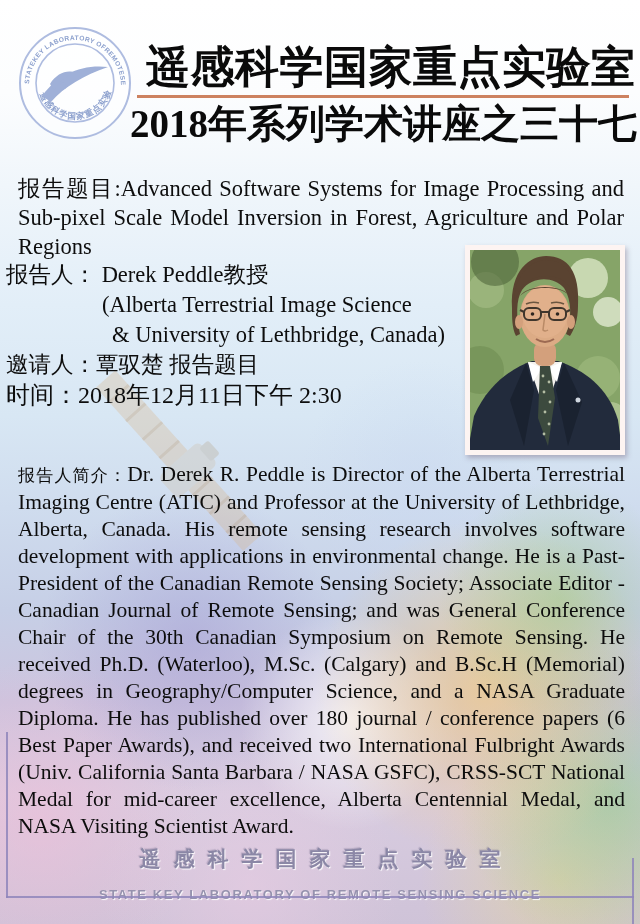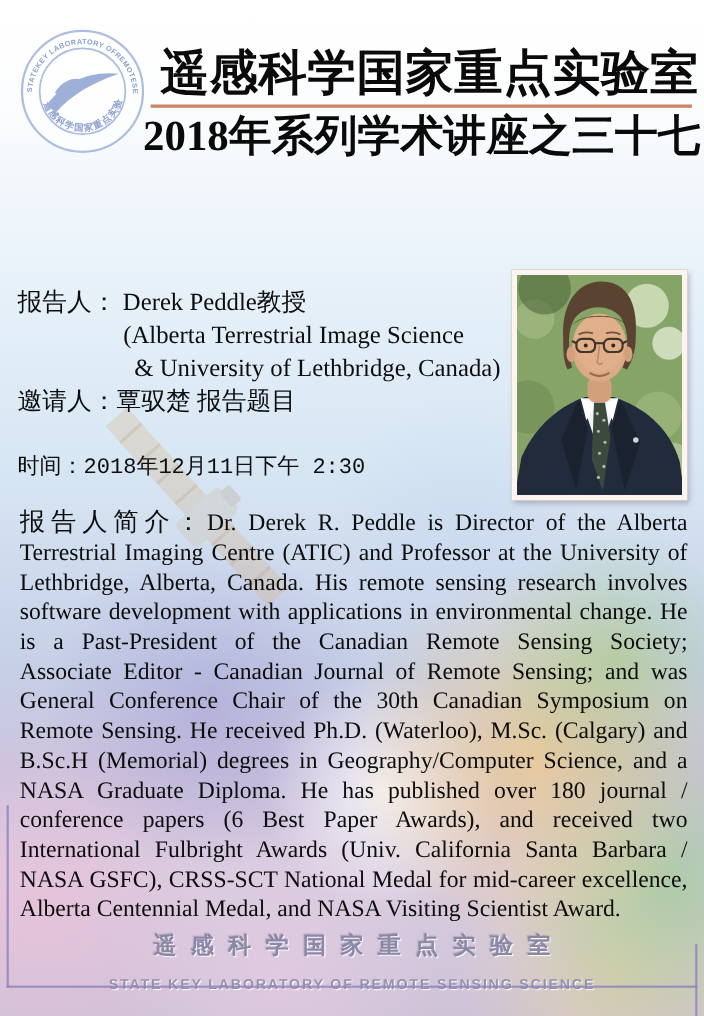--- a/index.html
+++ b/index.html
@@ -44,35 +44,35 @@
   .subtitle{
     position:absolute;left:130px;top:101px;width:490px;text-align:center;
     font-weight:700;font-size:39px;line-height:46px;color:#0a0a0a;white-space:nowrap;
   }
   
   .topic{
     position:absolute;left:18px;top:174px;width:606px;
     font-size:22.5px;line-height:29px;text-align:justify;
   }
   .topic .lbl{font-weight:400;}
-  .info{position:absolute;left:16px;top:260px;width:448px;font-size:22.5px;line-height:30px;white-space:nowrap;}
+  .info{position:absolute;left:6px;top:260px;width:448px;font-size:22.5px;line-height:30px;white-space:nowrap;}
   .info .indent1{padding-left:96px;}
   .info .indent2{padding-left:106px;}
-  .info .sans{font-family:Liberation Mono, monospace;font-size:20px;margin-top:31px;}
+  .info .sans{font-family:Liberation Serif, serif;font-size:24px;}
   .photo{
     position:absolute;left:465px;top:245px;width:160px;height:210px;
     border:5px solid #fdf4f2;background:#86a468;
     box-shadow:2px 3px 5px rgba(110,90,115,.4);
   }
   .photo svg{display:block;width:100%;height:100%;}
   .bio{
     position:absolute;left:18px;top:461px;width:607px;
     font-size:21.5px;line-height:27px;text-align:justify;
   }
-  .bio .lbl{font-size:23px;font-family:Liberation Serif, serif;}
+  .bio .lbl{font-size:17px;font-family:Liberation Serif, serif;}
   
   .footer{position:absolute;left:0;top:845px;width:640px;text-align:center;}
   .footer-cn{
     font-size:21px;font-weight:700;letter-spacing:13px;padding-left:13px;
     color:var(--footer-text);
     text-shadow:1px 1px 1px rgba(255,255,255,.95), -1px -1px 1px rgba(80,75,110,.25);
   }
   .footer-en{
     margin-top:14px;
     font-family:"Liberation Sans","DejaVu Sans",sans-serif;
@@ -127,20 +127,21 @@
         <path d="M34,60 C40,50 50,46 57,48 C50,53 43,58 38,66 Z" fill="#9fb0d8"></path>
         <circle cx="47" cy="62" r="3.2" fill="#9fb0d8"></circle>
       </g>
     </svg>
   </div>
 
   <h1 class="title">遥感科学国家重点实验室</h1>
   <div class="title-underline"></div>
   <div class="subtitle">2018年系列学术讲座之三十七</div>
 
+  <p class="topic"><span class="lbl">报告题目:</span><span>Advanced Software Systems for Image Processing and Sub-pixel Scale Model Inversion in Forest, Agriculture and Polar Regions</span></p>
 
   <div class="info">
     <div><span>报告人：</span> <span>Derek Peddle教授</span></div>
     <div class="indent1">(Alberta Terrestrial Image Science</div>
     <div class="indent2">&amp; University of Lethbridge, Canada)</div>
     <div><span>邀请人：</span><span>覃驭楚 报告题目</span></div>
     <div class="sans"><span>时间：</span><span>2018年12月11日下午 2:30</span></div>
   </div>
 
   <div class="photo">

